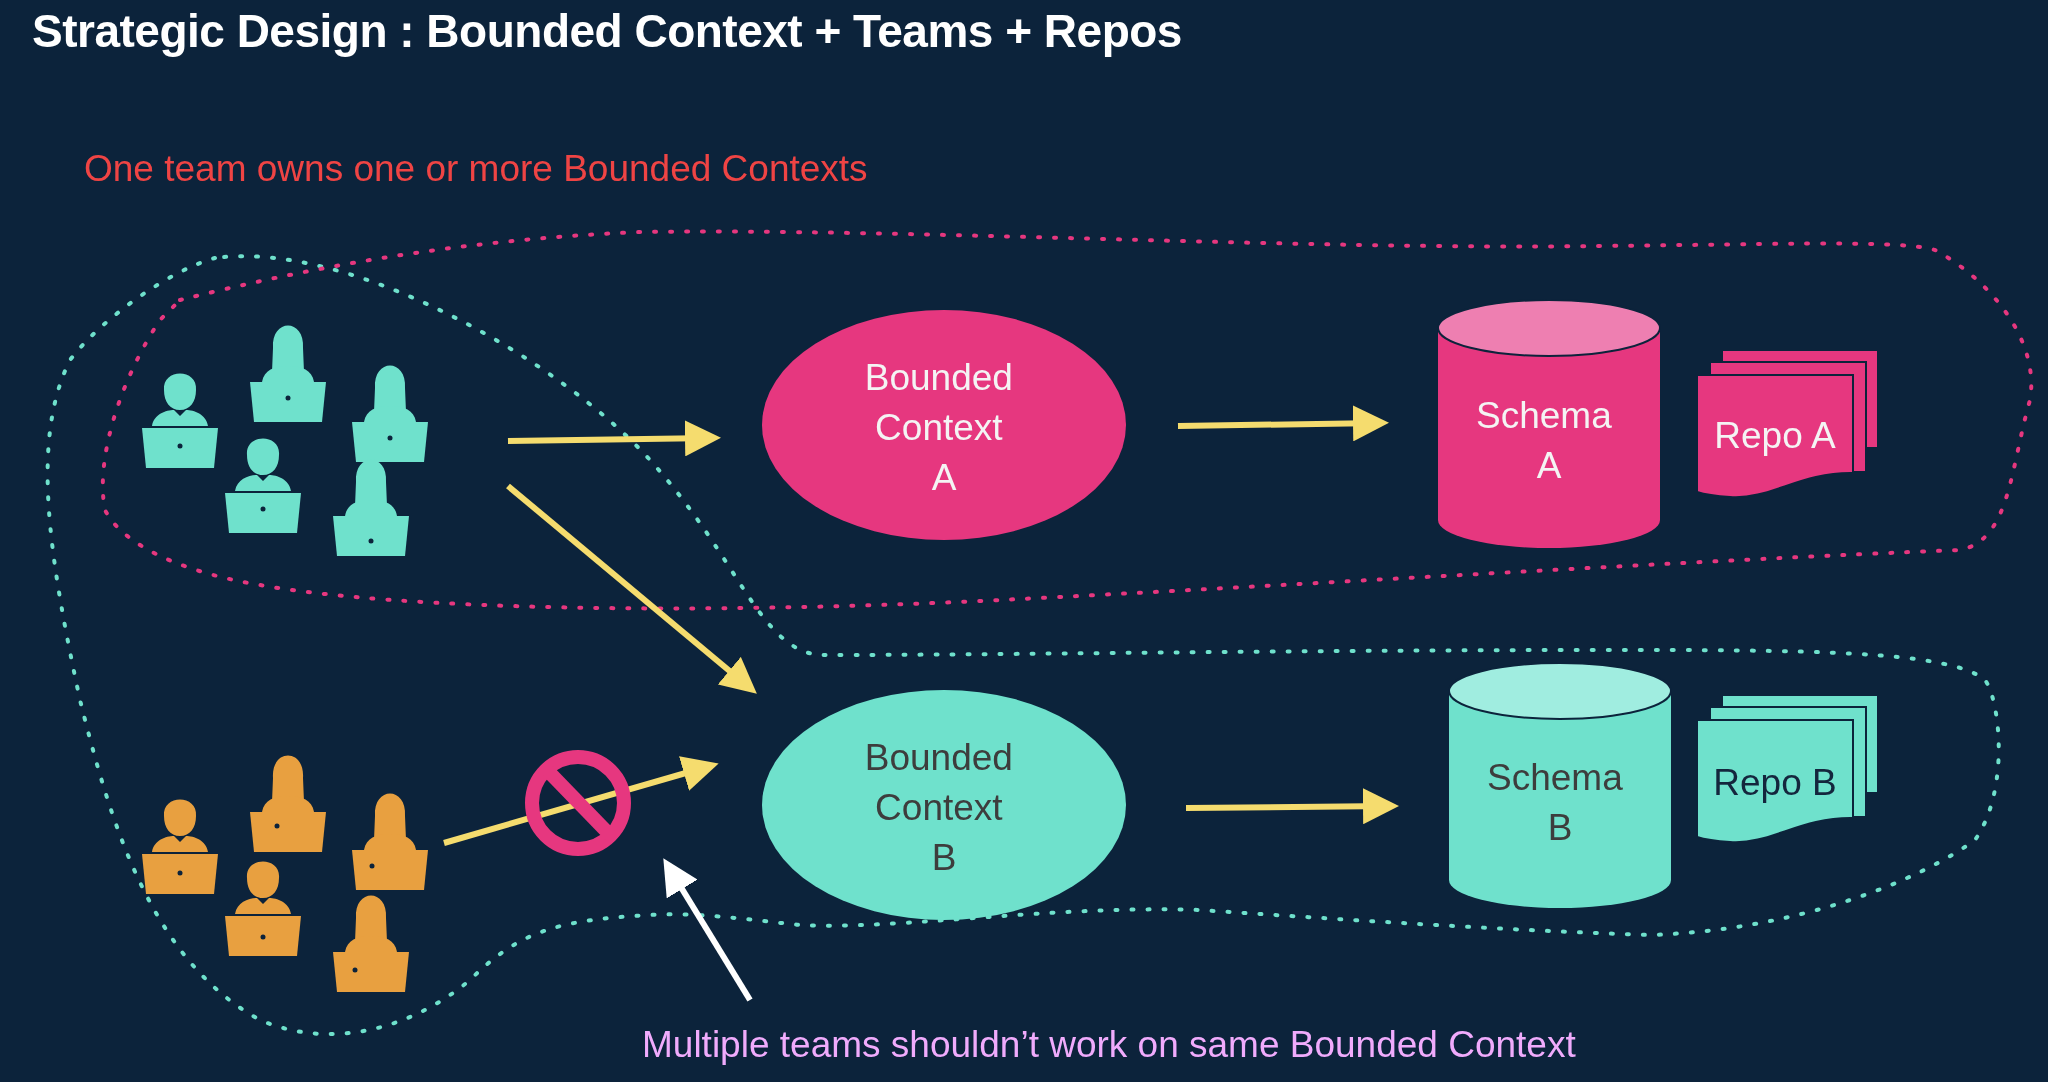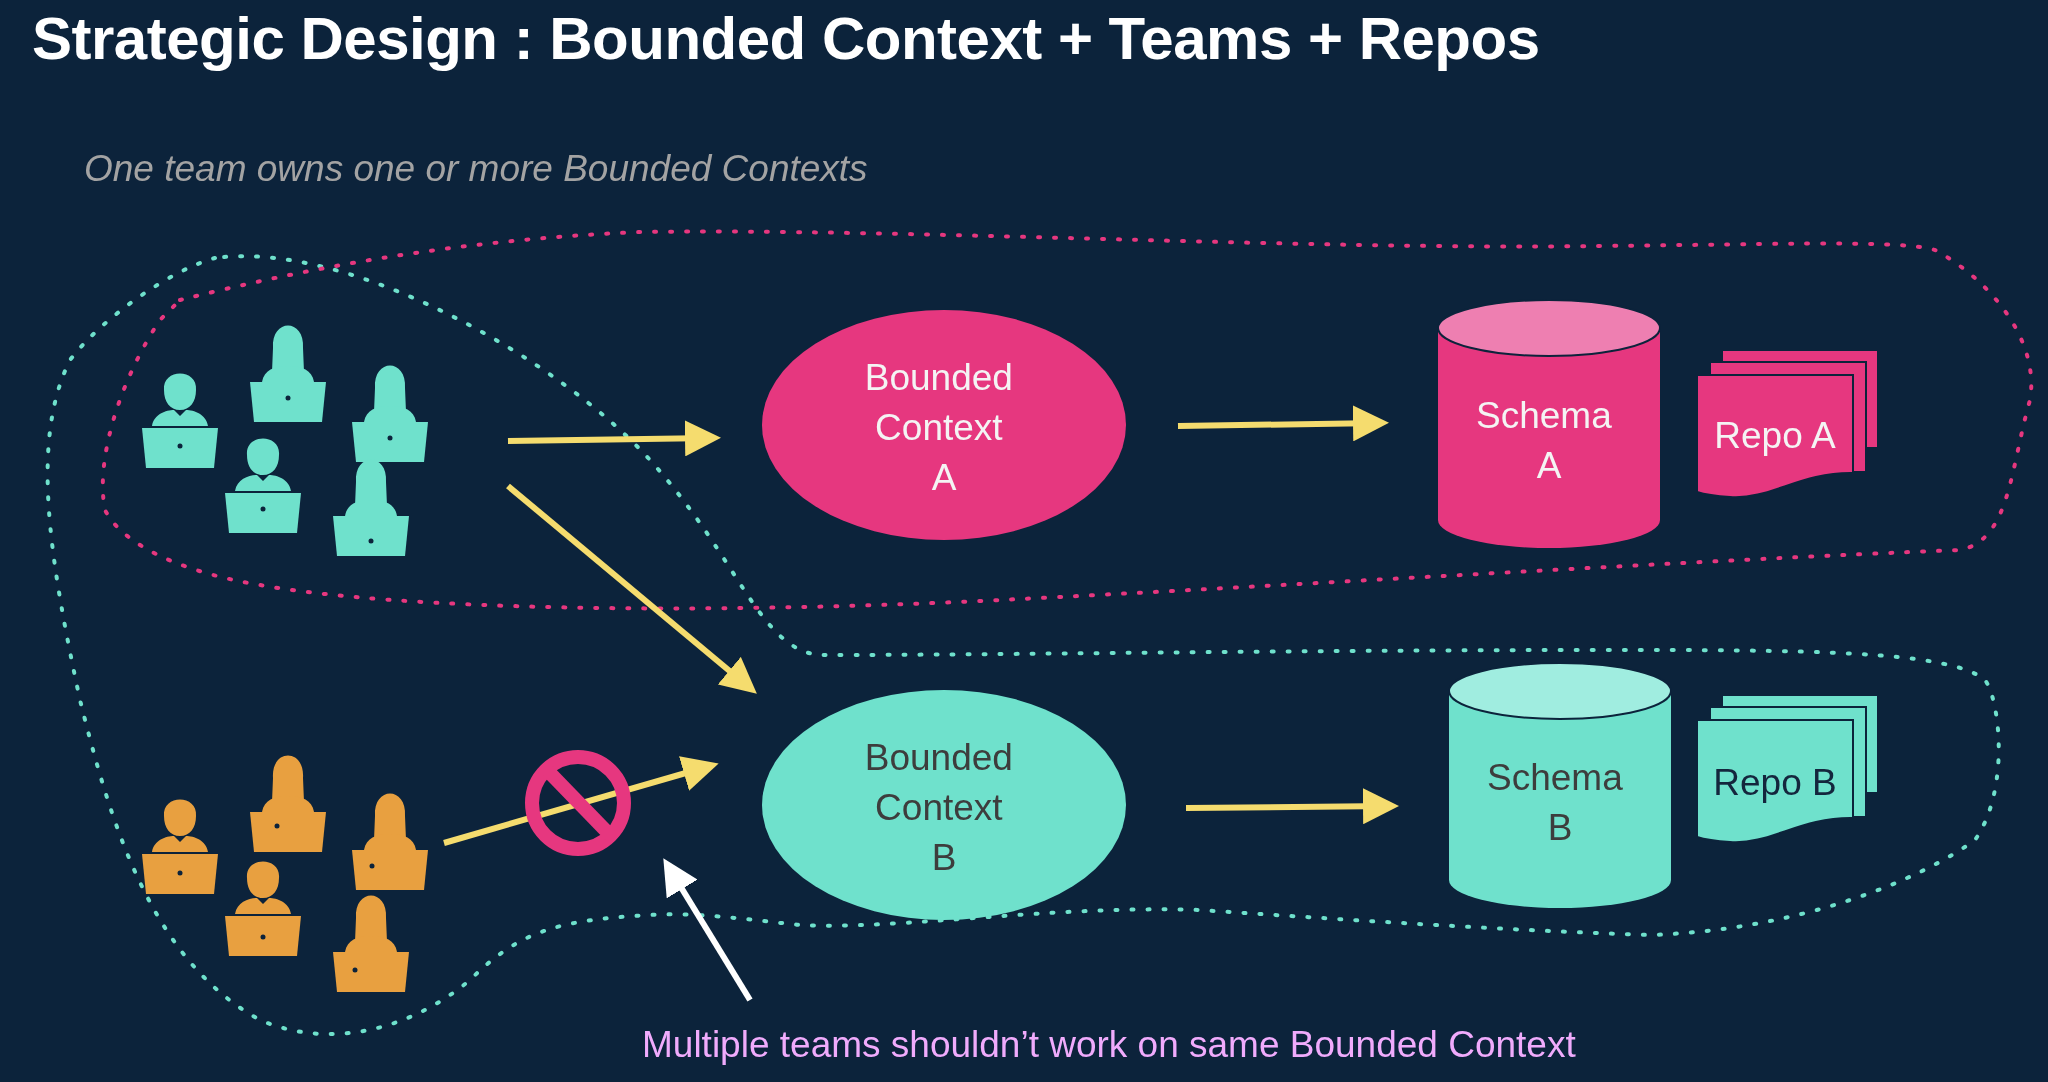--- a/index.html
+++ b/index.html
@@ -1,18 +1,18 @@
 <!DOCTYPE html>
 <html><head>
 <meta charset="utf-8">
 <style>
   html,body{margin:0;padding:0;background:#0c233b;}
   body{width:2048px;height:1082px;position:relative;overflow:hidden;font-family:"Liberation Sans","DejaVu Sans",sans-serif;}
-  .title{position:absolute;left:32px;top:4px;font-size:60px;font-weight:bold;color:#ffffff;letter-spacing:-0.5px;white-space:nowrap;}
-  .subtitle{position:absolute;left:84px;top:148px;font-size:37px;color:#a3a3a3;white-space:nowrap;font-style:italic;}
+  .title{position:absolute;left:32px;top:4px;font-size:46px;font-weight:bold;color:#ffffff;letter-spacing:-0.5px;white-space:nowrap;}
+  .subtitle{position:absolute;left:84px;top:148px;font-size:37px;color:#ef4444;white-space:nowrap;}
   .footnote{position:absolute;left:642px;top:1024px;font-size:37px;color:#f0abfc;white-space:nowrap;}
   svg.diagram{position:absolute;left:0;top:0;}
   .node-label{font-family:"Liberation Sans","DejaVu Sans",sans-serif;font-size:37px;text-anchor:middle;}
 </style>
 </head>
 <body>
 
 <div class="title">Strategic Design : Bounded Context + Teams + Repos</div>
 <div class="subtitle">One team owns one or more Bounded Contexts</div>
 

